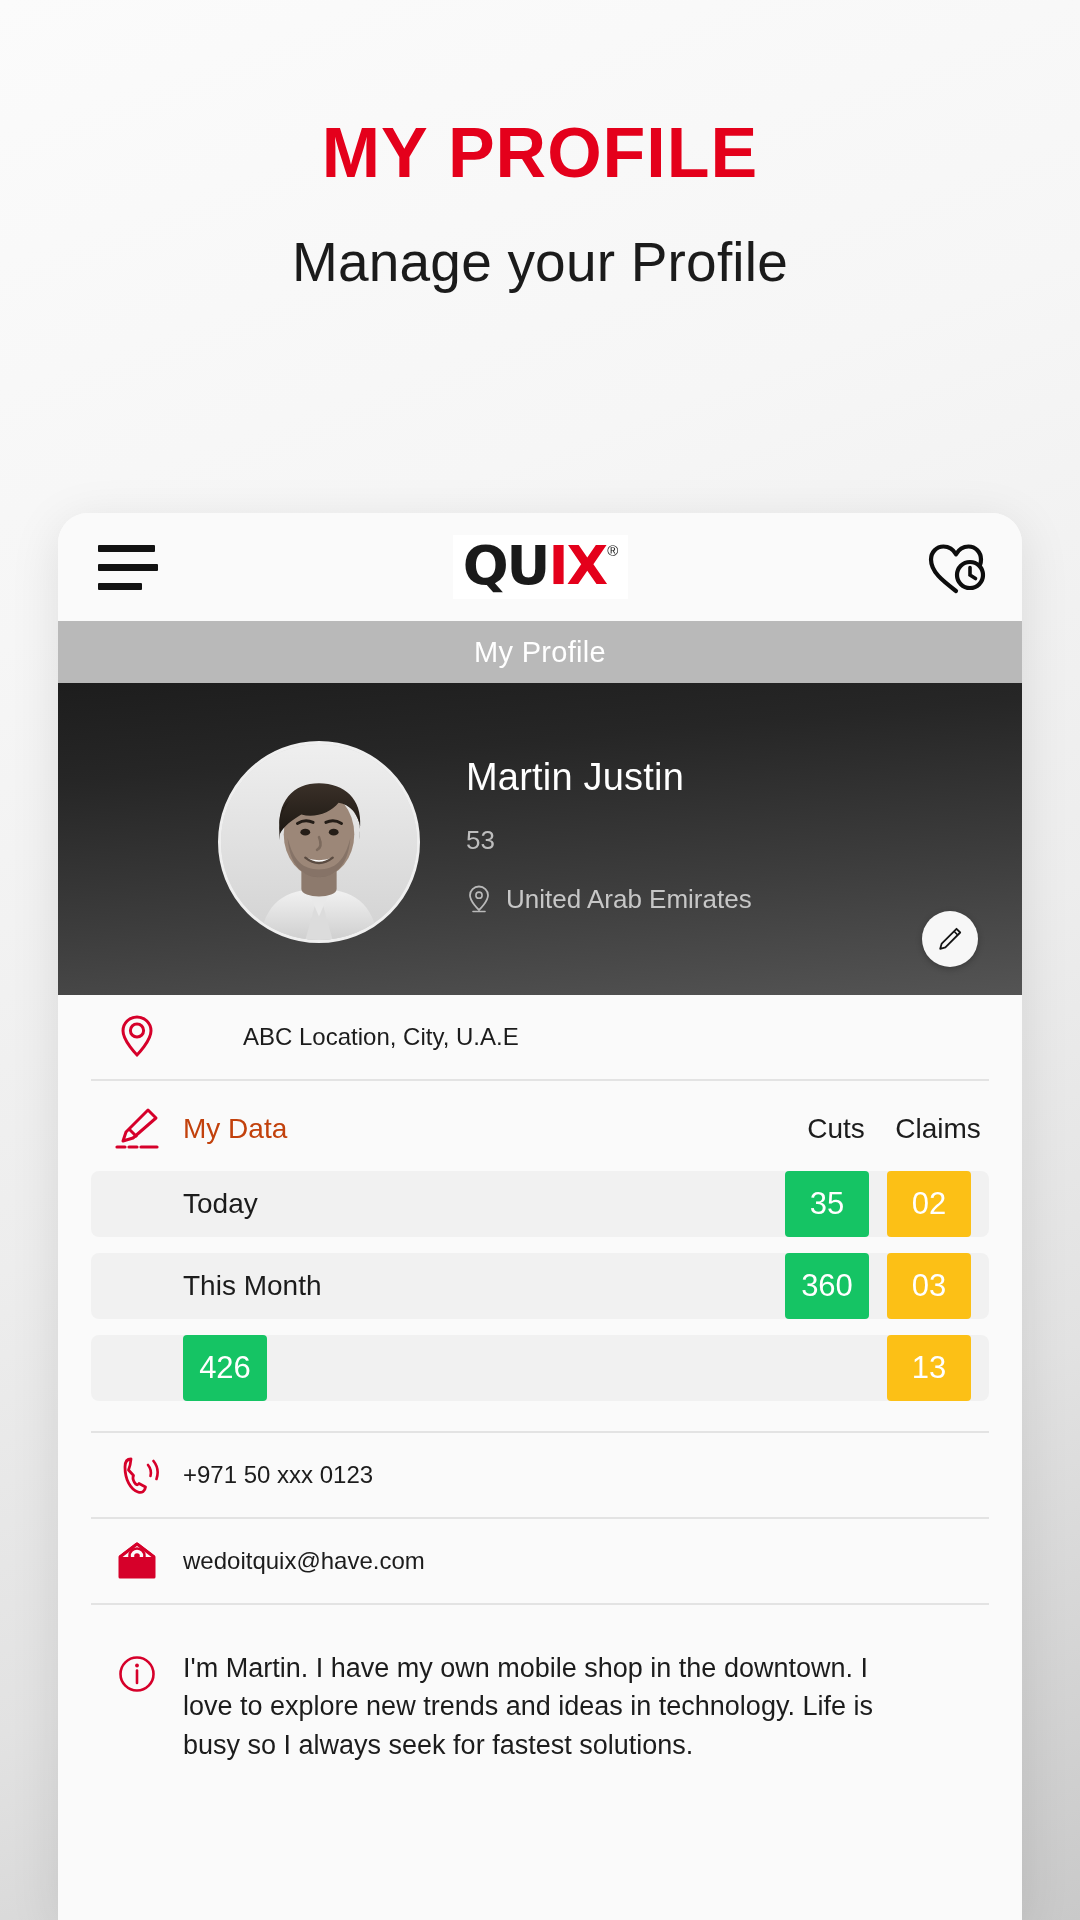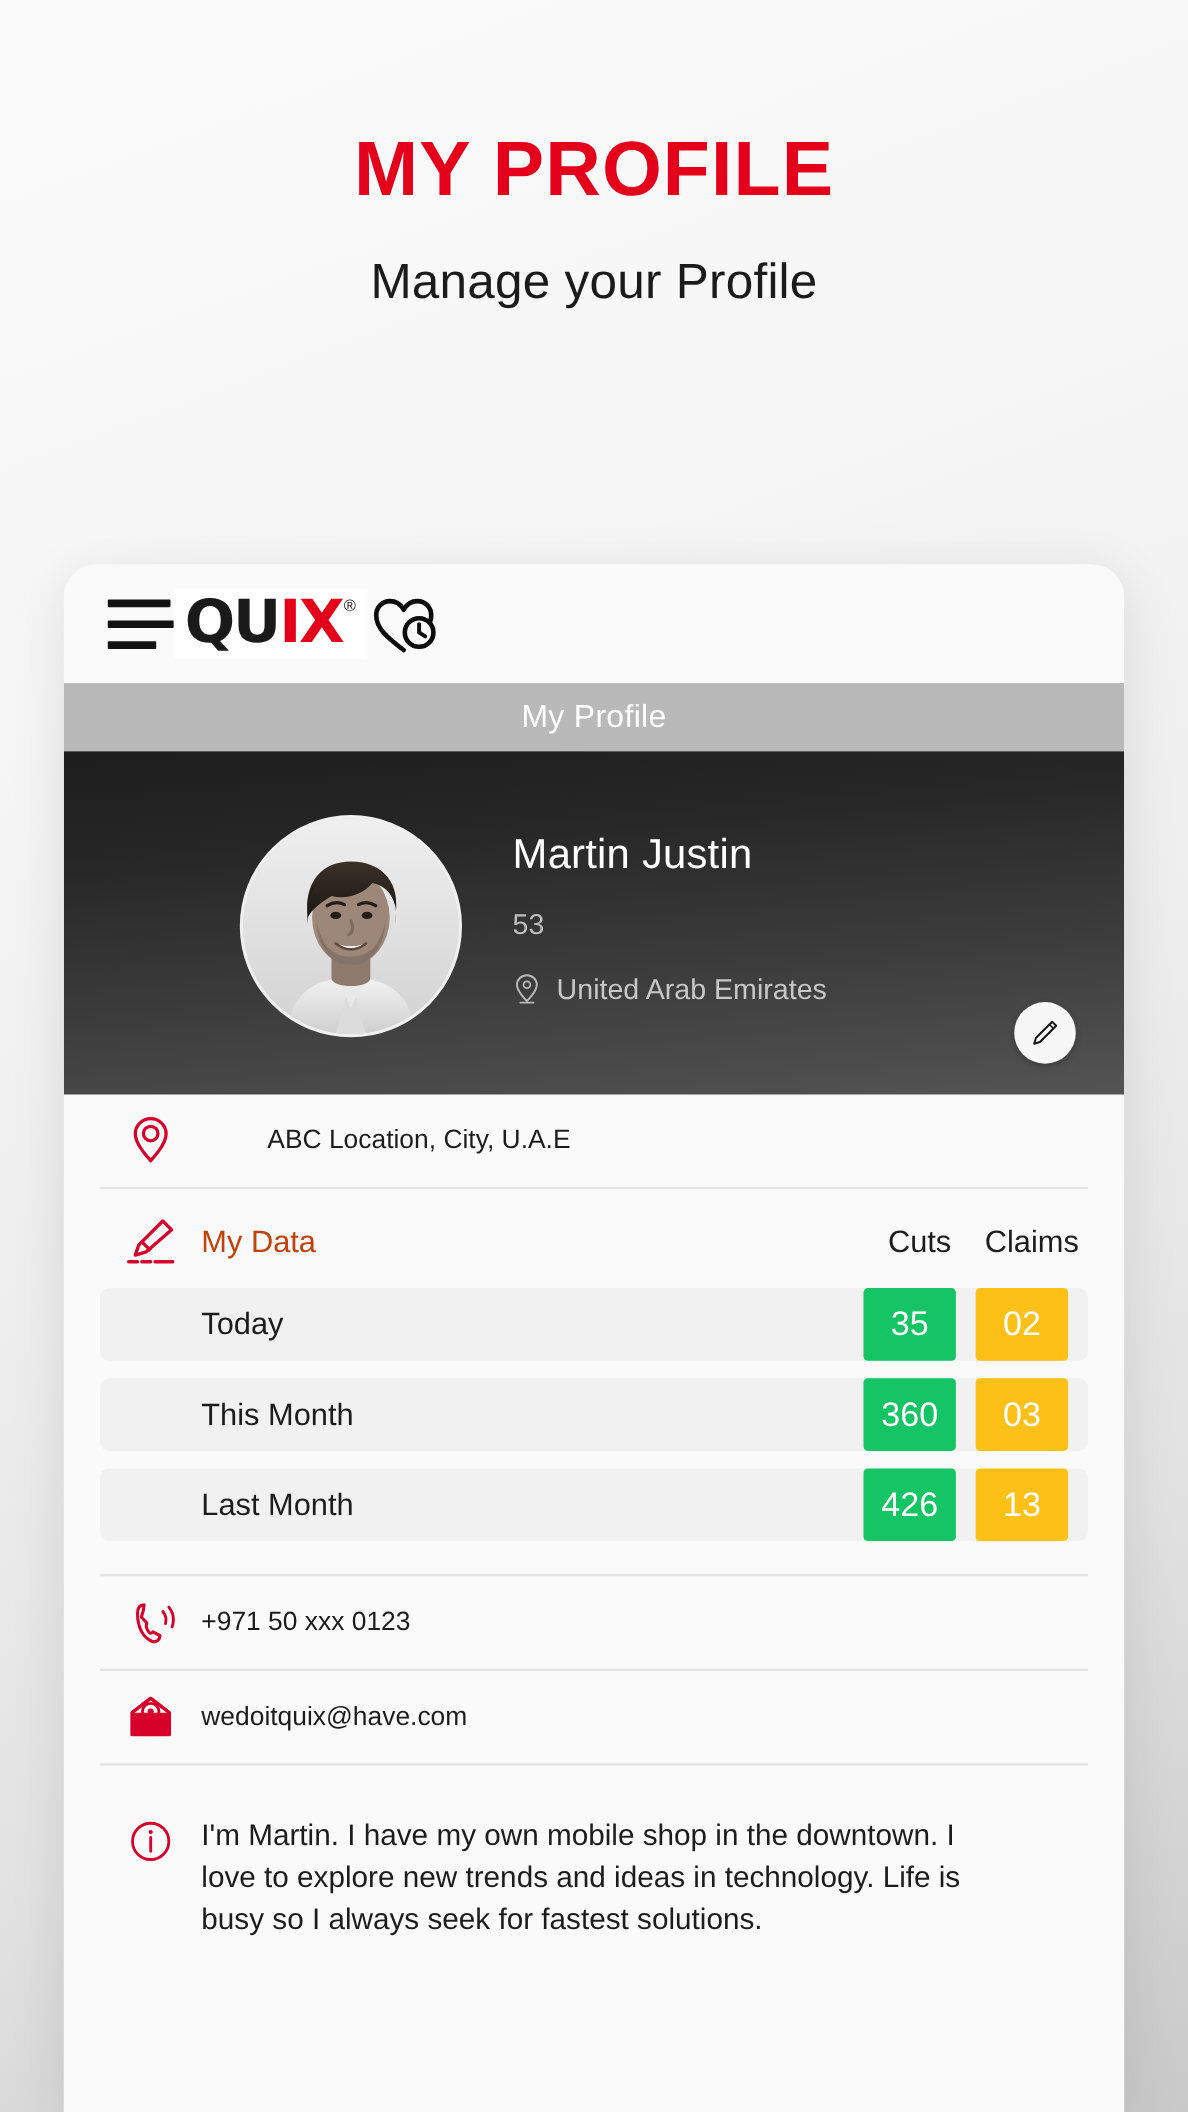--- a/index.html
+++ b/index.html
@@ -24,21 +24,21 @@
   }
   .page-title {
     font-size: 70px;
     font-weight: 800;
     letter-spacing: 1px;
     color: #e4001b;
     line-height: 1.0;
   }
   .page-subtitle {
     margin-top: 42px;
-    font-size: 45px;
+    font-size: 55px;
     font-weight: 400;
     color: #1b1b1b;
     letter-spacing: 0.2px;
   }
 
   
   .phone-card {
     position: absolute;
     left: 58px;
     top: 513px;
@@ -48,20 +48,21 @@
     border-radius: 30px 30px 0 0;
     box-shadow: 0 10px 50px rgba(0,0,0,0.10);
     overflow: hidden;
   }
 
   
   .app-bar {
     height: 108px;
     display: flex;
     align-items: center;
+    justify-content: space-between;
     padding: 0 33px 0 40px;
     background: #fafafa;
   }
   .hamburger {
     width: 60px;
     display: flex;
     flex-direction: column;
     gap: 12px;
     cursor: pointer;
   }
@@ -390,21 +391,20 @@
         <div class="pill claims">02</div>
       </div>
 
       <div class="data-row">
         <div class="label">This Month</div>
         <div class="pill cuts">360</div>
         <div class="pill claims">03</div>
       </div>
 
       <div class="data-row">
-        <div class="label">Last Month</div>
         <div class="pill cuts">426</div>
         <div class="pill claims">13</div>
       </div>
     </div>
 
     <div class="row">
       <div class="row-icon">
         <svg width="46" height="48" viewBox="0 0 46 48" fill="none" xmlns="http://www.w3.org/2000/svg">
           <path d="M17 8 C13 8 11 11 11 16 C11 28 16 38 24 41 C28 42.5 31 40 31.5 36 L25 32.5 C23.5 34.5 22 34 20.5 31.5 C19 29 18.5 26.5 19.5 24.5 L14.5 19 C15.5 16.5 16.5 14 17 8 Z" stroke="#d6002a" stroke-width="2.8" stroke-linejoin="round" fill="none"></path>
           <path d="M34 14 C36.5 17 37.5 21 36.5 25" stroke="#d6002a" stroke-width="2.6" stroke-linecap="round" fill="none"></path>

